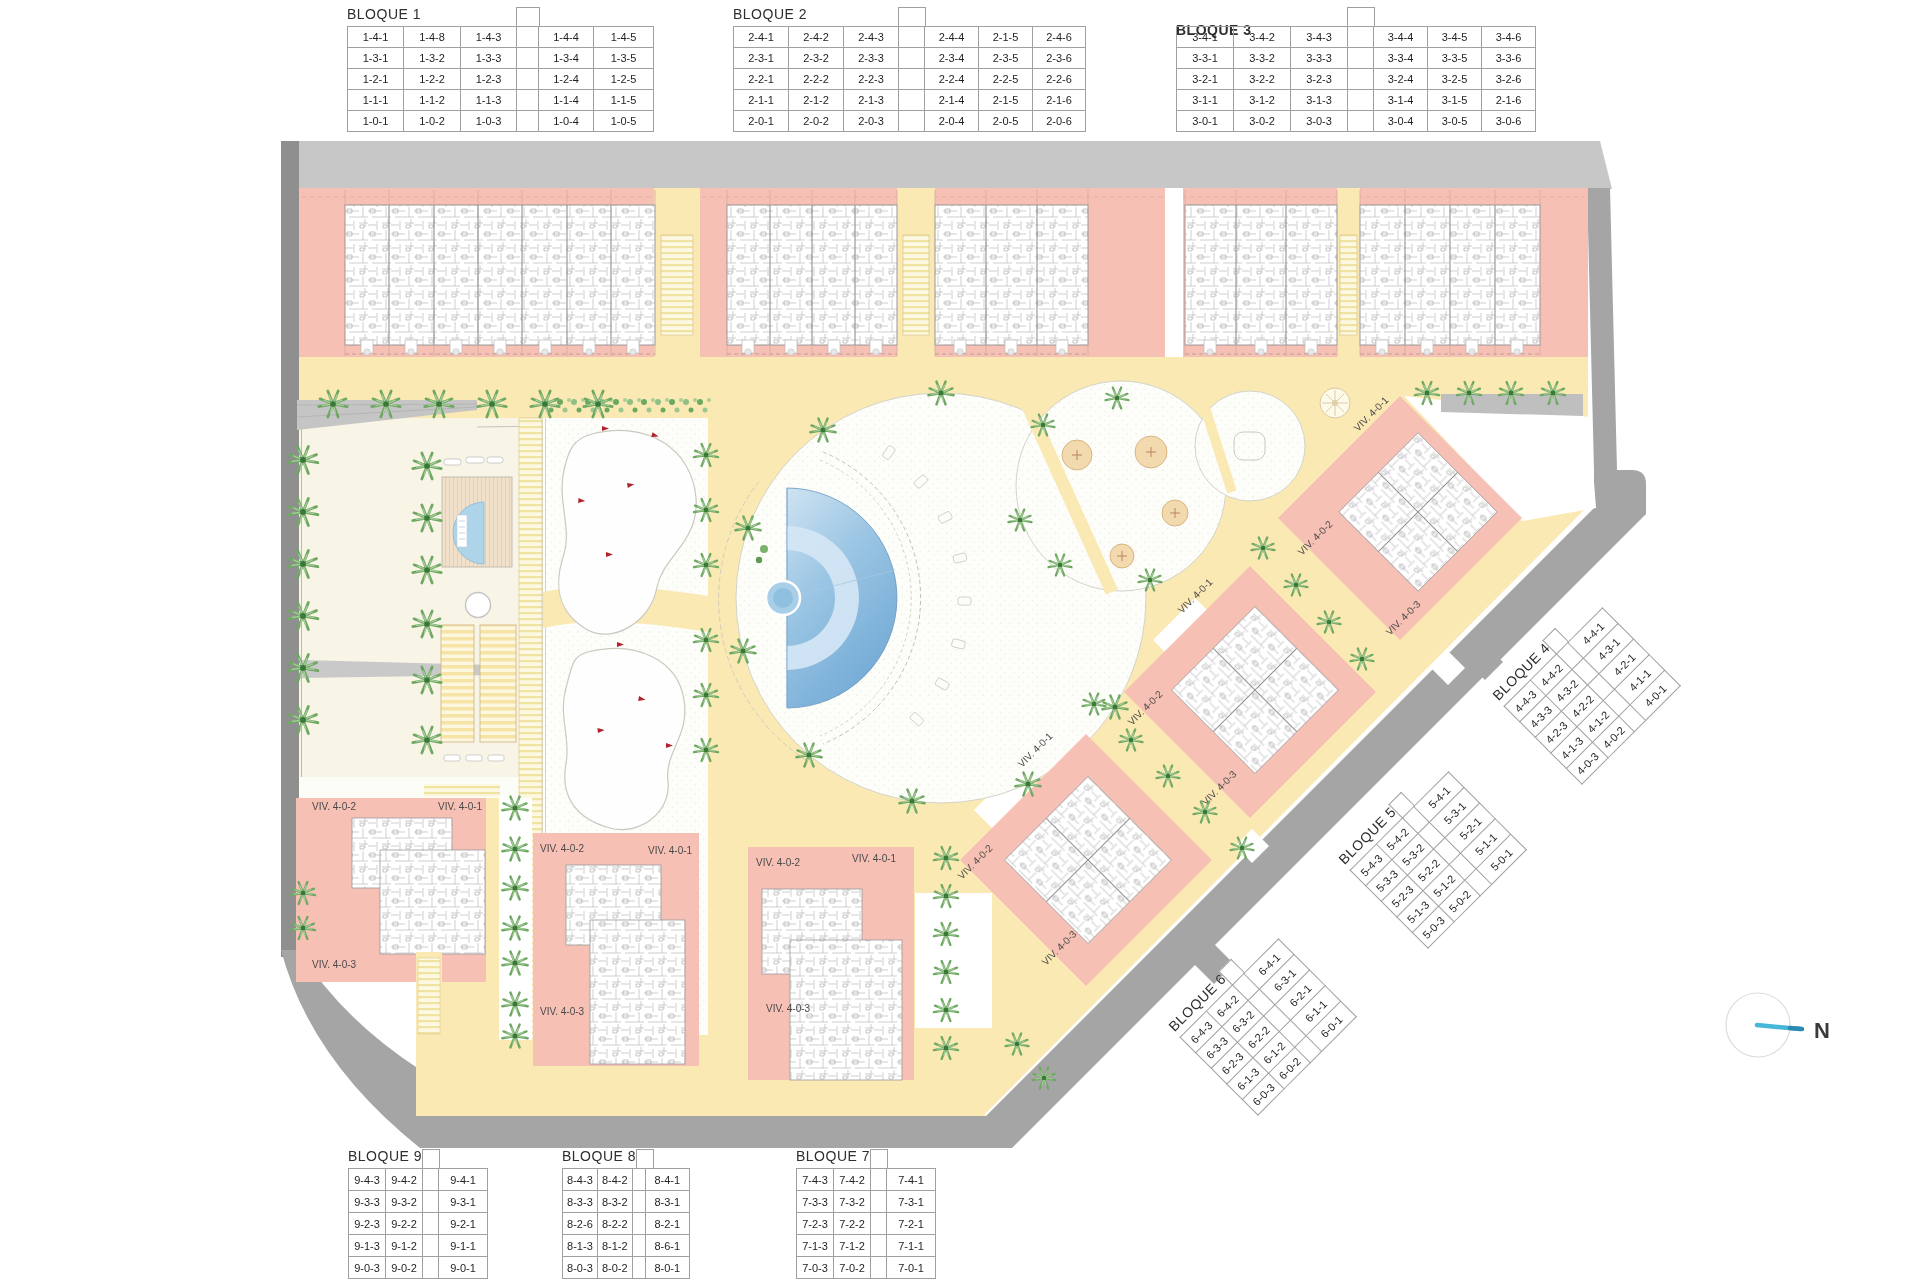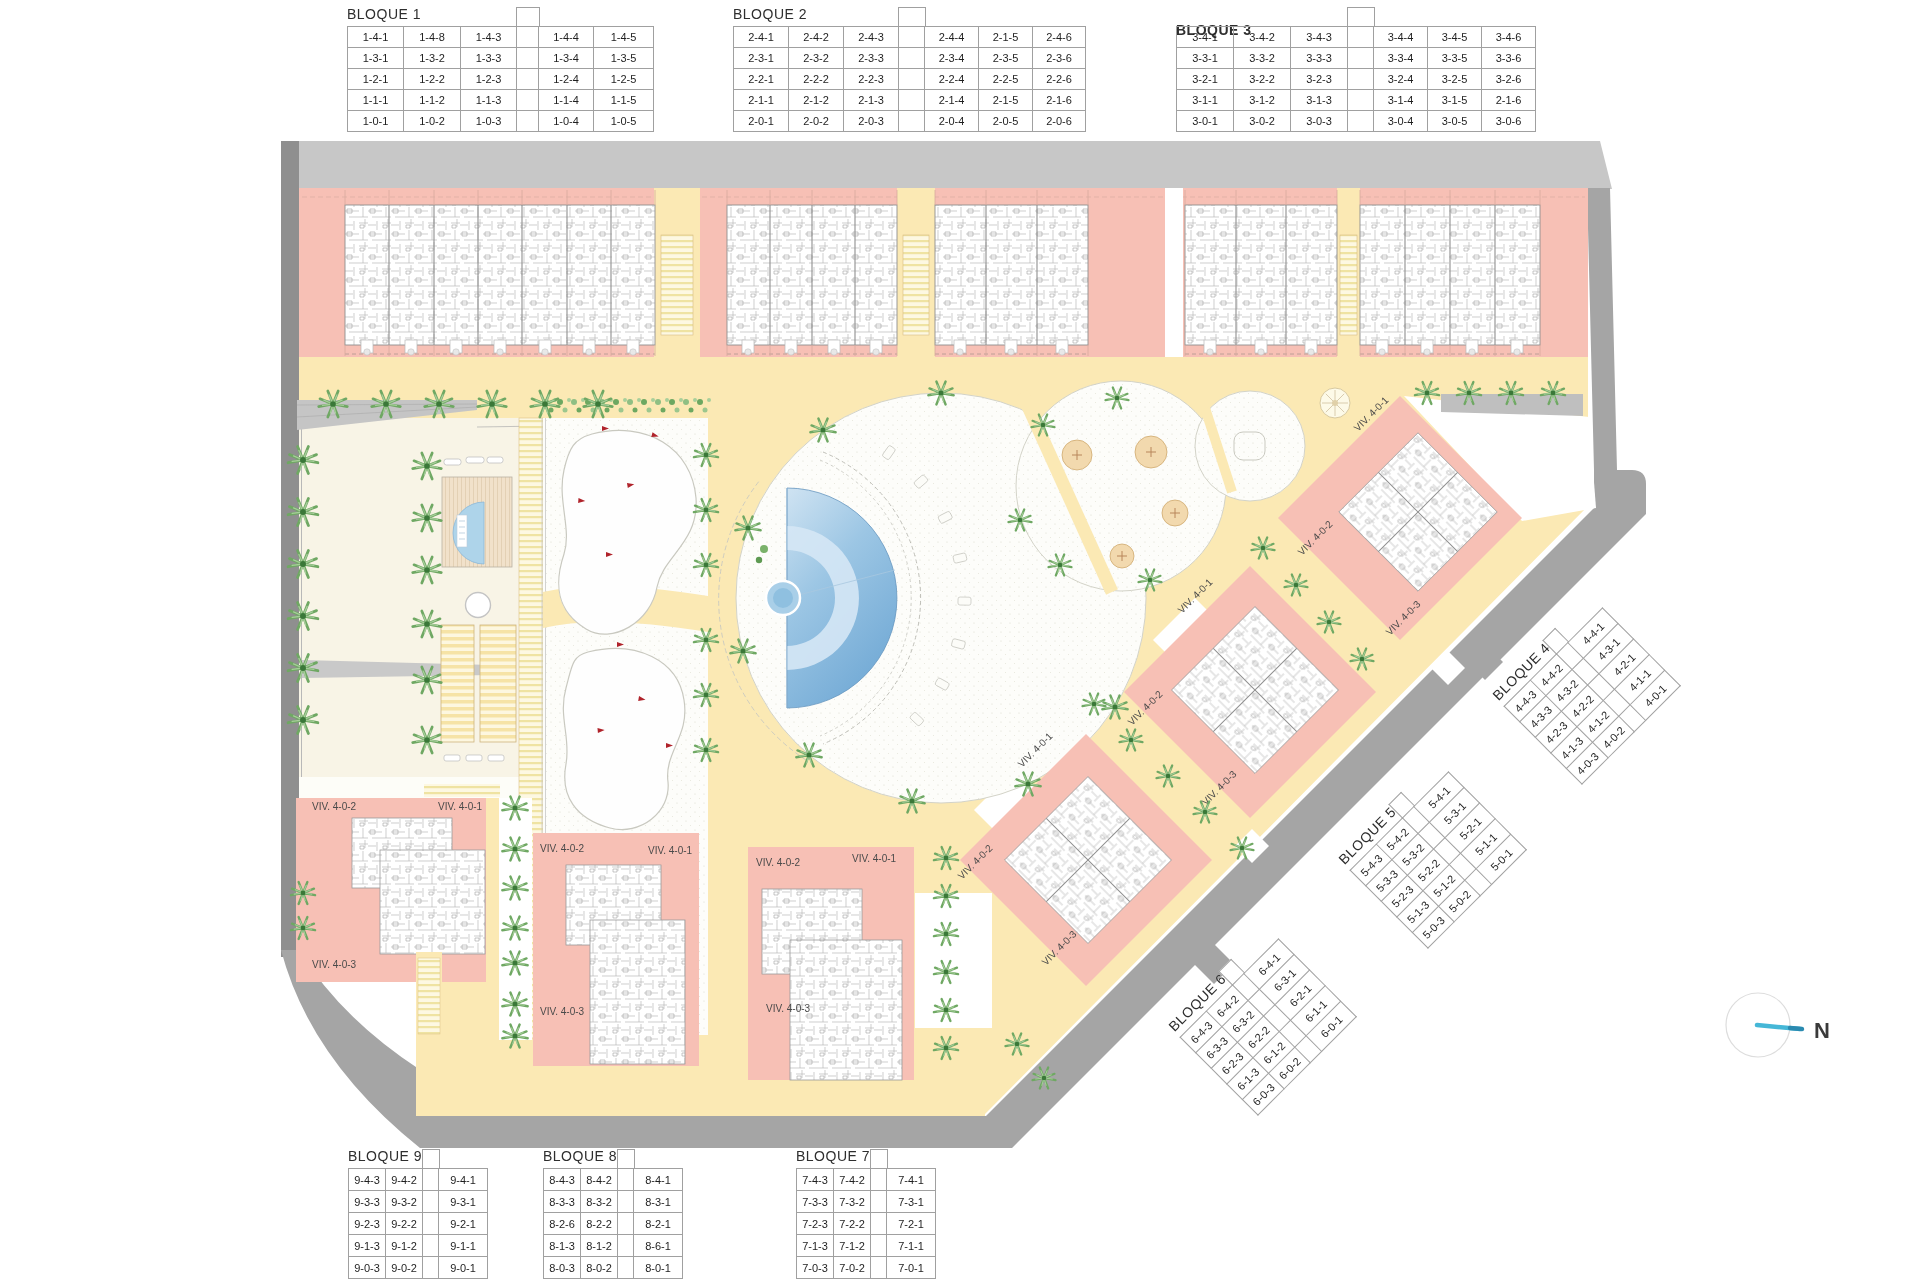--- a/index.html
+++ b/index.html
@@ -634,21 +634,21 @@
           </tr>
           <tr>
             <td>9-0-3</td>
             <td>9-0-2</td>
             <td></td>
             <td>9-0-1</td>
           </tr>
         </tbody>
       </table>
     </div>
-    <div style="position:absolute;left:543px;top:1148px;width:140px;height:131px;">
+    <div style="position:absolute;left:562px;top:1148px;width:128px;height:131px;">
       <div class="ttl" style="left:0px;top:0px;">BLOQUE 8</div>
       <div class="gapbox" style="left:74px;top:1px;width:16px;height:19px;"></div>
       <table class="tb" style="left:0px;top:20px;">
         <colgroup>
           <col style="width:37px">
           <col style="width:37px">
           <col style="width:16px">
           <col style="width:49px">
         </colgroup>
         <tbody>

